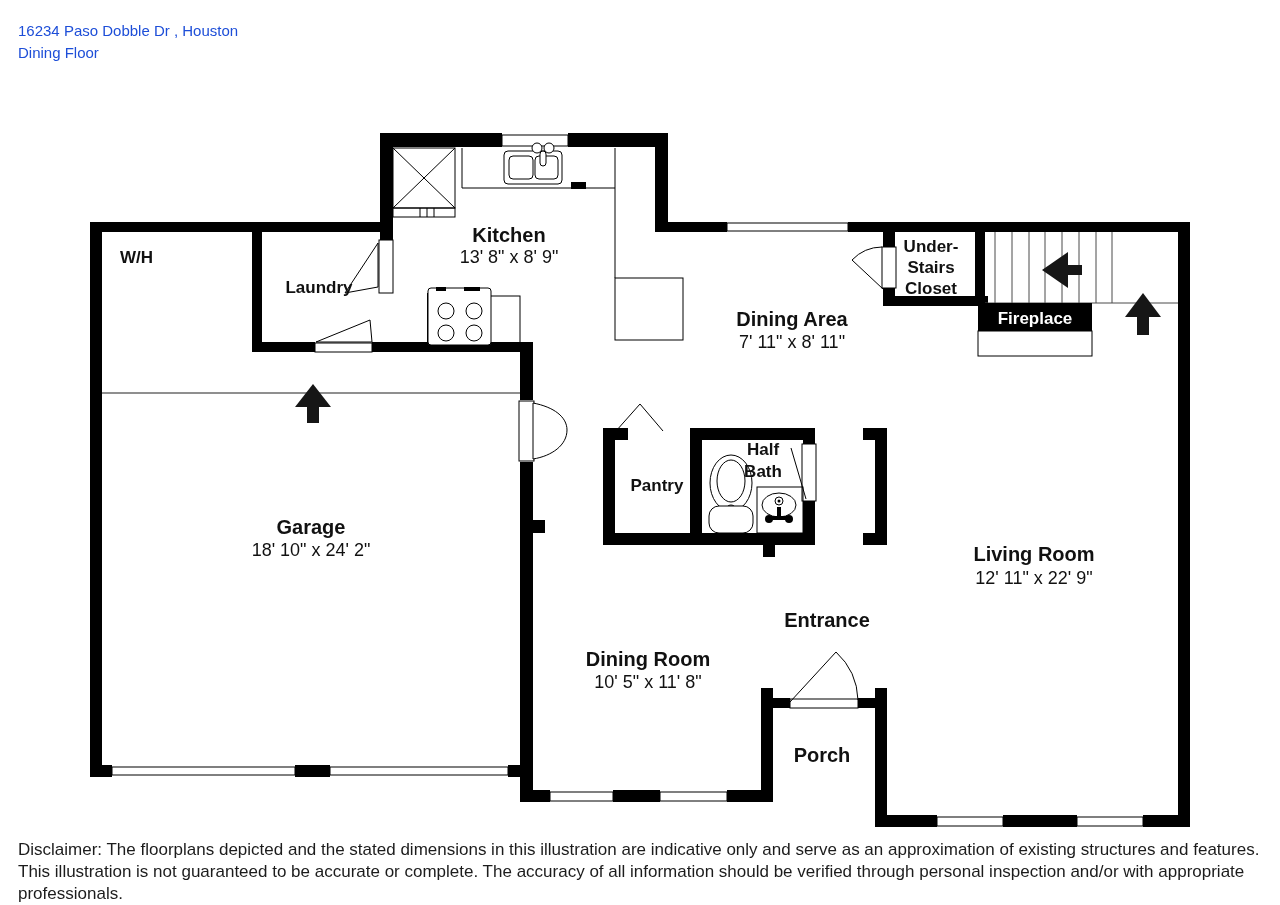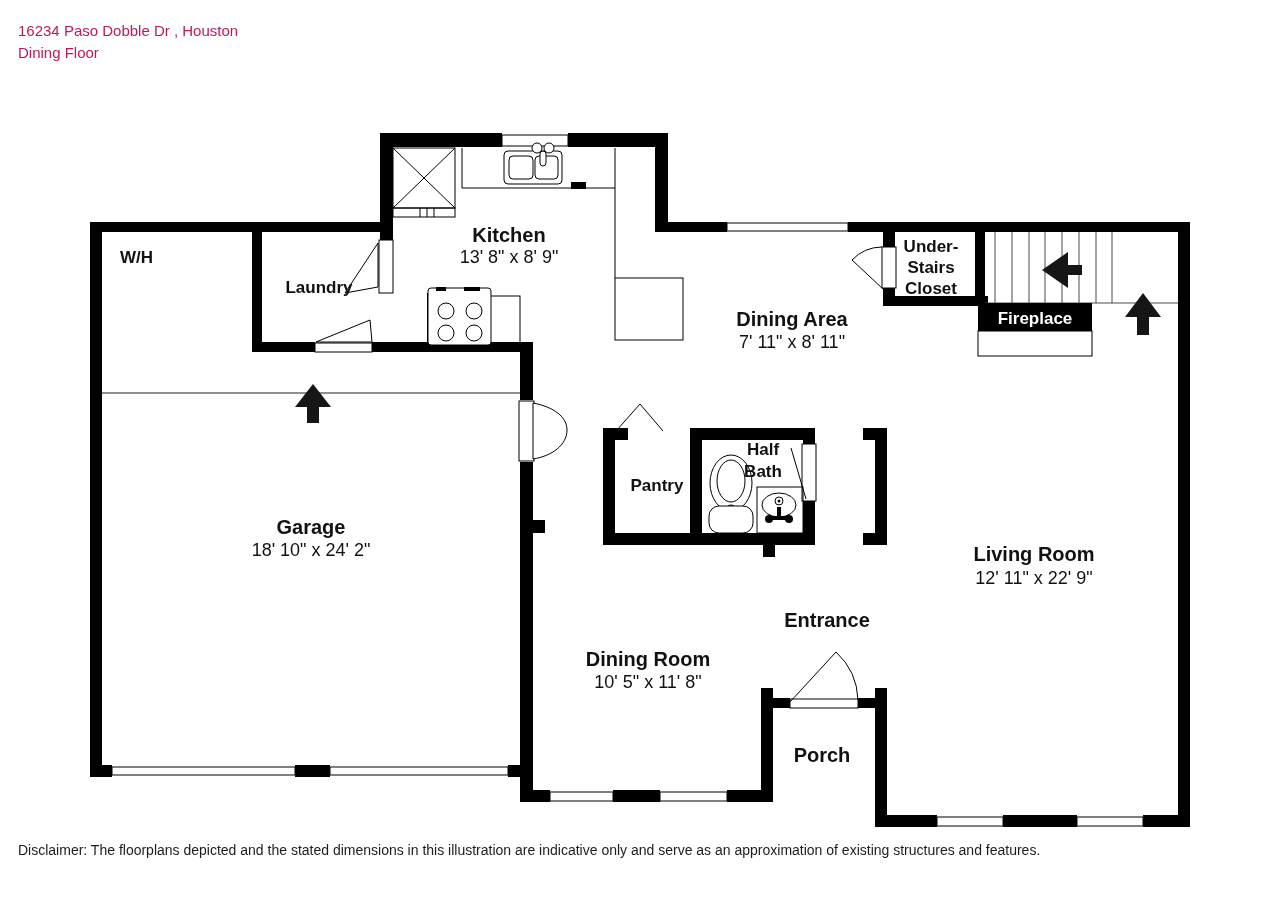--- a/index.html
+++ b/index.html
@@ -1,18 +1,18 @@
 <!DOCTYPE html>
 <html><head>
 <meta charset="utf-8">
 <style>
   html,body{margin:0;padding:0;background:#ffffff;}
   body{width:1280px;height:905px;position:relative;font-family:"Liberation Sans",sans-serif;color:#1a1a1a;overflow:hidden;}
-  .hdr{position:absolute;left:18px;top:20px;font-size:15px;line-height:22px;color:#be185d;}
-  .disc{position:absolute;left:18px;top:839px;font-size:14px;line-height:22px;color:#1c1c1c;}
+  .hdr{position:absolute;left:18px;top:20px;font-size:15px;line-height:22px;color:#1d4ed8;}
+  .disc{position:absolute;left:18px;top:839px;font-size:17px;line-height:22px;color:#1c1c1c;}
   svg{position:absolute;left:0;top:0;}
   svg text{font-family:"Liberation Sans",sans-serif;fill:#111;}
   .room-big{font-size:20px;font-weight:bold;}
   .room-dim{font-size:18px;font-weight:normal;}
   .room-small{font-size:17px;font-weight:bold;}
   .fp-label{font-size:17px;font-weight:bold;fill:#ffffff;}
   .wall{fill:#000000;}
   .thin{stroke:#000000;stroke-width:1;fill:none;}
   .thin-w{stroke:#000000;stroke-width:1;fill:#ffffff;}
   .tread{stroke:#4a4a4a;stroke-width:1;}
@@ -257,13 +257,14 @@
     <text class="room-big" x="648" y="666" text-anchor="middle">Dining Room</text>
     <text class="room-dim" x="648" y="688" text-anchor="middle">10' 5" x 11' 8"</text>
 
     <text class="room-big" x="827" y="627" text-anchor="middle">Entrance</text>
     <text class="room-big" x="822" y="762" text-anchor="middle">Porch</text>
   </g>
 </svg>
 
 <div class="disc">
   <div>Disclaimer: The floorplans depicted and the stated dimensions in this illustration are indicative only and serve as an approximation of existing structures and features.</div>
+  <div>This illustration is not guaranteed to be accurate or complete. The accuracy of all information should be verified through personal inspection and/or with appropriate professionals.</div>
 </div>
 
 </body></html>

